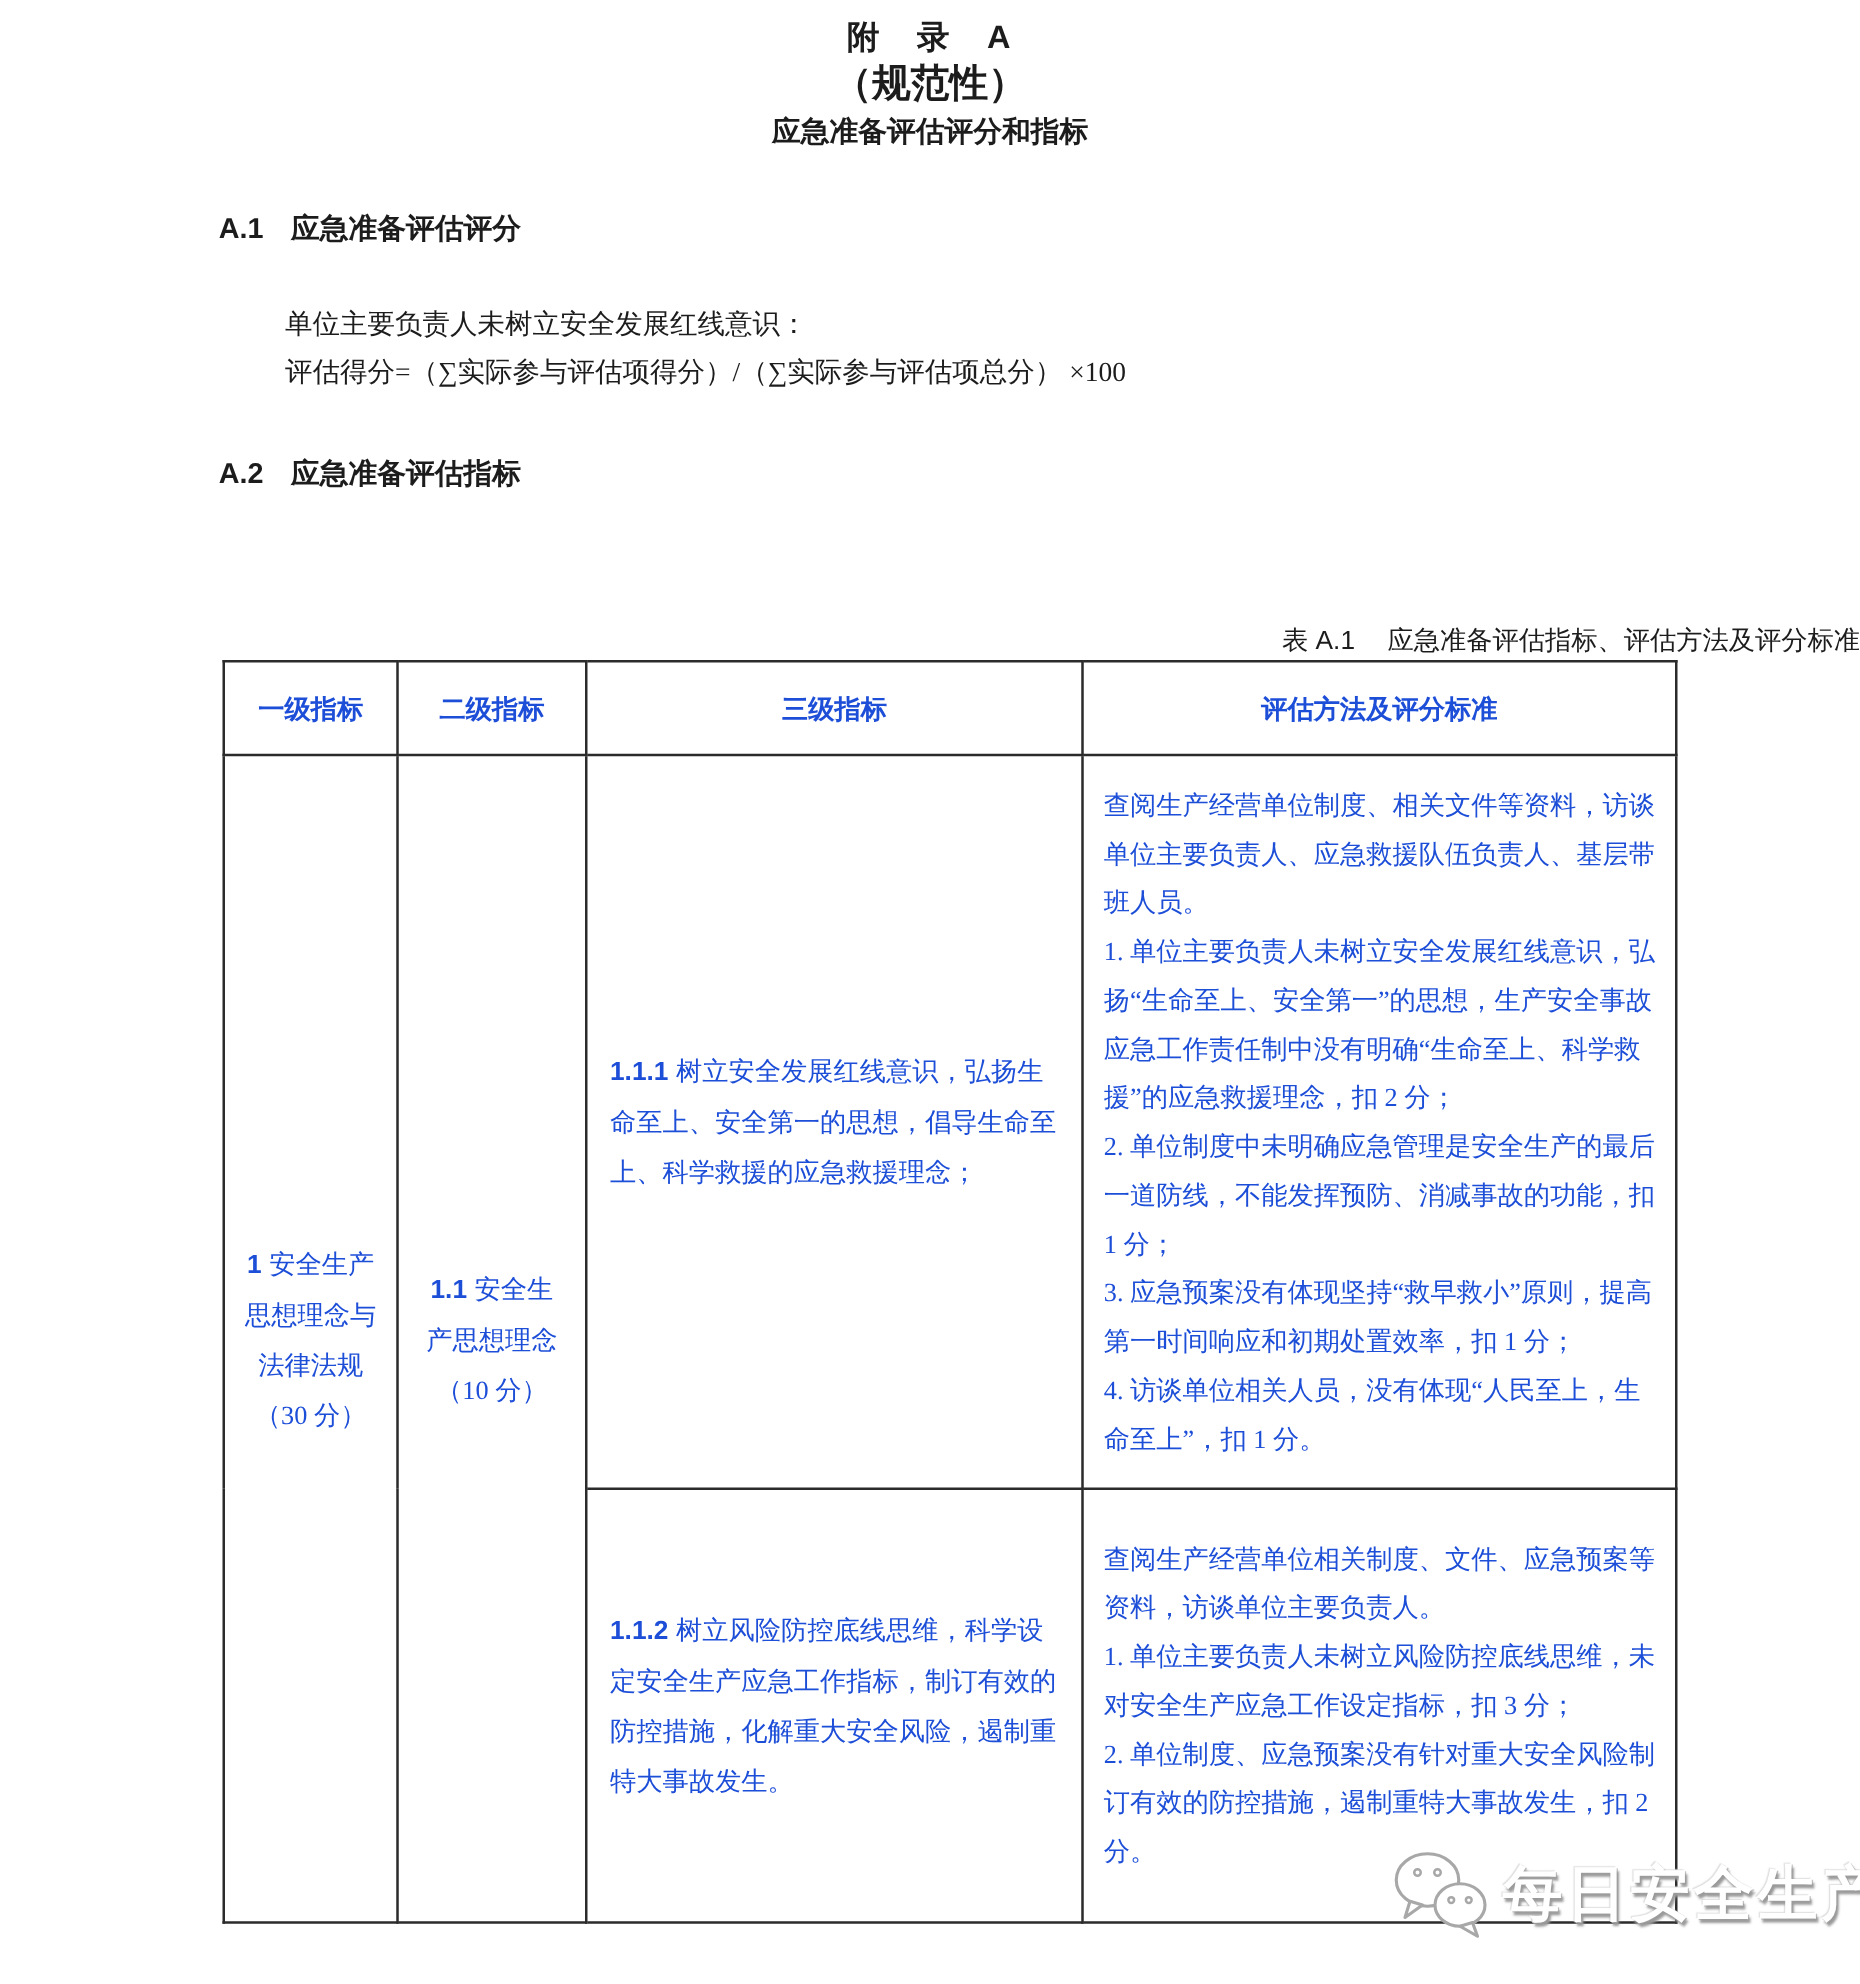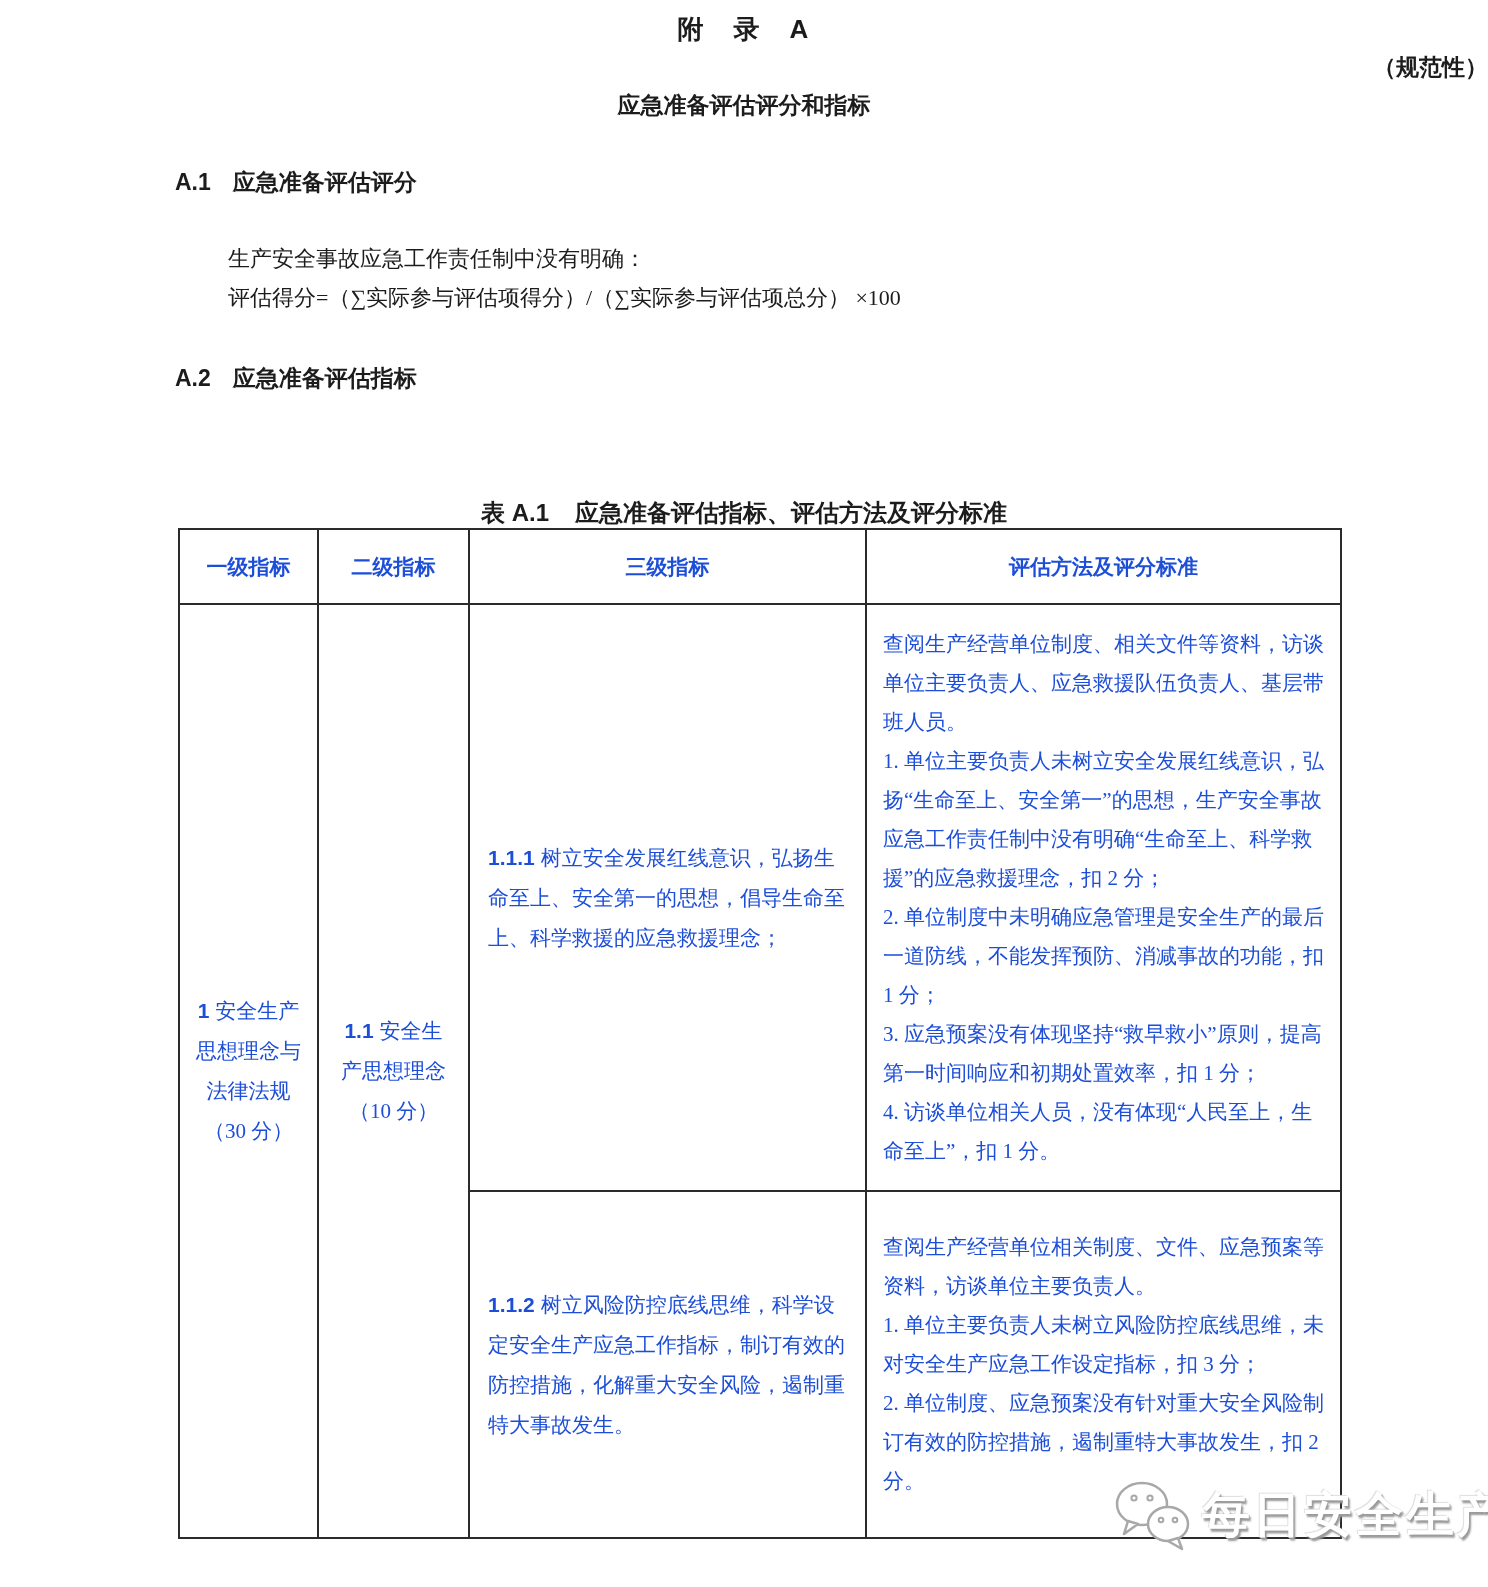--- a/index.html
+++ b/index.html
@@ -12,21 +12,21 @@
     overflow:hidden;
   }
   
   .title-block {
     position:absolute; top:10px; left:0; width:100%;
     text-align:center;
     font-family:"Liberation Sans","DejaVu Sans",sans-serif;
     font-weight:bold;
   }
   .appendix-title { font-size:26px; line-height:38px; letter-spacing:2px; }
-  .subtitle      { font-size:23px; line-height:38px;text-align:right; }
+  .subtitle      { font-size:31px; line-height:38px; }
   .doc-title     { font-size:23px; line-height:38px; }
 
   .section-heading {
     position:absolute; left:175px;
     font-family:"Liberation Sans","DejaVu Sans",sans-serif;
     font-weight:bold; font-size:23px; line-height:28px;
     white-space:nowrap;
   }
   .section-heading .sec-num { margin-right:22px; }
   #heading-a1 { top:168px; }
@@ -35,23 +35,23 @@
   .para {
     position:absolute; left:228px;
     font-size:22px; line-height:28px; white-space:nowrap;
   }
   #para-a1      { top:245px; }
   #formula-a1   { top:284px; }
   #para-a2      { top:440px; }
 
   .table-caption {
     position:absolute; top:499px; left:0; width:100%;
-    text-align:center;
+    text-align:right;
     font-family:"Liberation Sans","DejaVu Sans",sans-serif;
-    font-weight:bold; font-size:24px; line-height:28px;
+    font-weight:normal; font-size:21px; line-height:28px;
   }
   .table-caption .cap-num { margin-right:26px; }
 
   
   table.indicators {
     position:absolute; left:178px; top:528px;
     width:1162px;
     border-collapse:collapse; table-layout:fixed;
     font-size:21px; color:#1d4ed8;
   }
@@ -109,21 +109,21 @@
 
   <div class="title-block">
     <div class="appendix-title">附　录　A</div>
     <div class="subtitle">（规范性）</div>
     <div class="doc-title">应急准备评估评分和指标</div>
   </div>
 
   <div class="section-heading" id="heading-a1">
     <span class="sec-num">A.1</span><span>应急准备评估评分</span>
   </div>
-  <div class="para" id="para-a1">生产安全事故应急工作责任制中没有明确：</div>
+  <div class="para" id="para-a1">单位主要负责人未树立安全发展红线意识：</div>
   <div class="para" id="formula-a1">评估得分=（∑实际参与评估项得分）/（∑实际参与评估项总分） ×100</div>
 
   <div class="section-heading" id="heading-a2">
     <span class="sec-num">A.2</span><span>应急准备评估指标</span>
   </div>
 
   <div class="table-caption">
     <span class="cap-num">表 A.1</span><span>应急准备评估指标、评估方法及评分标准</span>
   </div>
 

